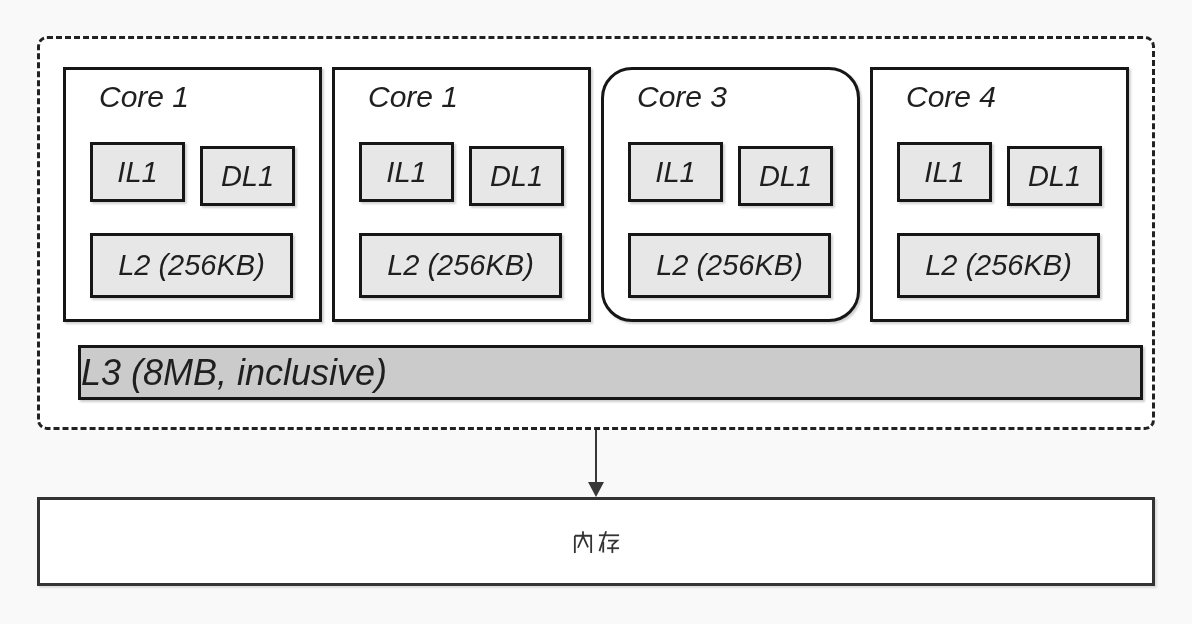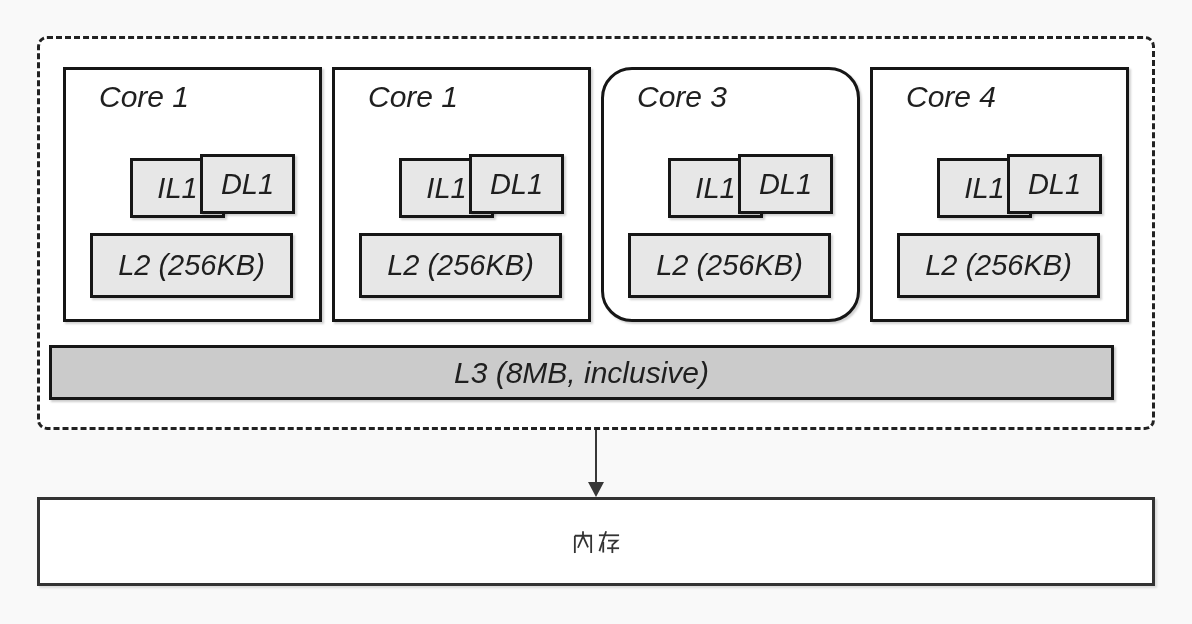--- a/index.html
+++ b/index.html
@@ -42,30 +42,30 @@
     position:absolute;left:33px;top:12px;
     font-size:30px;line-height:30px;white-space:nowrap;
   }
   .cache{
     position:absolute;background:var(--cache-fill);
     border:3px solid var(--border);
     display:flex;align-items:center;justify-content:center;
     font-size:29px;white-space:nowrap;
     box-shadow:2px 2px 2px rgba(0,0,0,0.18);
   }
-  .il1{left:24px;top:88px;width:95px;height:60px;margin-left:40px;}
-  .dl1{left:134px;top:84px;width:95px;height:60px;}
+  .il1{left:24px;top:72px;width:95px;height:60px;}
+  .dl1{left:134px;top:76px;width:95px;height:60px;}
   .l2{left:24px;top:163px;width:203px;height:65px;justify-content:center;}
 
   
   .l3{
-    position:absolute;left:9px;top:306px;width:1065px;height:55px;
+    position:absolute;left:38px;top:306px;width:1065px;height:55px;
     background:var(--l3-fill);border:3px solid var(--border);
-    display:flex;align-items:center;justify-content:center;
-    font-size:30px;
+    display:flex;align-items:center;
+    font-size:36px;
     box-shadow:2px 2px 2px rgba(0,0,0,0.2);
   }
 
   
   .arrow-stem{
     position:absolute;left:595px;top:430px;width:2px;height:53px;
     background:var(--arrow);
   }
   .arrow-head{
     position:absolute;left:588px;top:482px;width:0;height:0;

